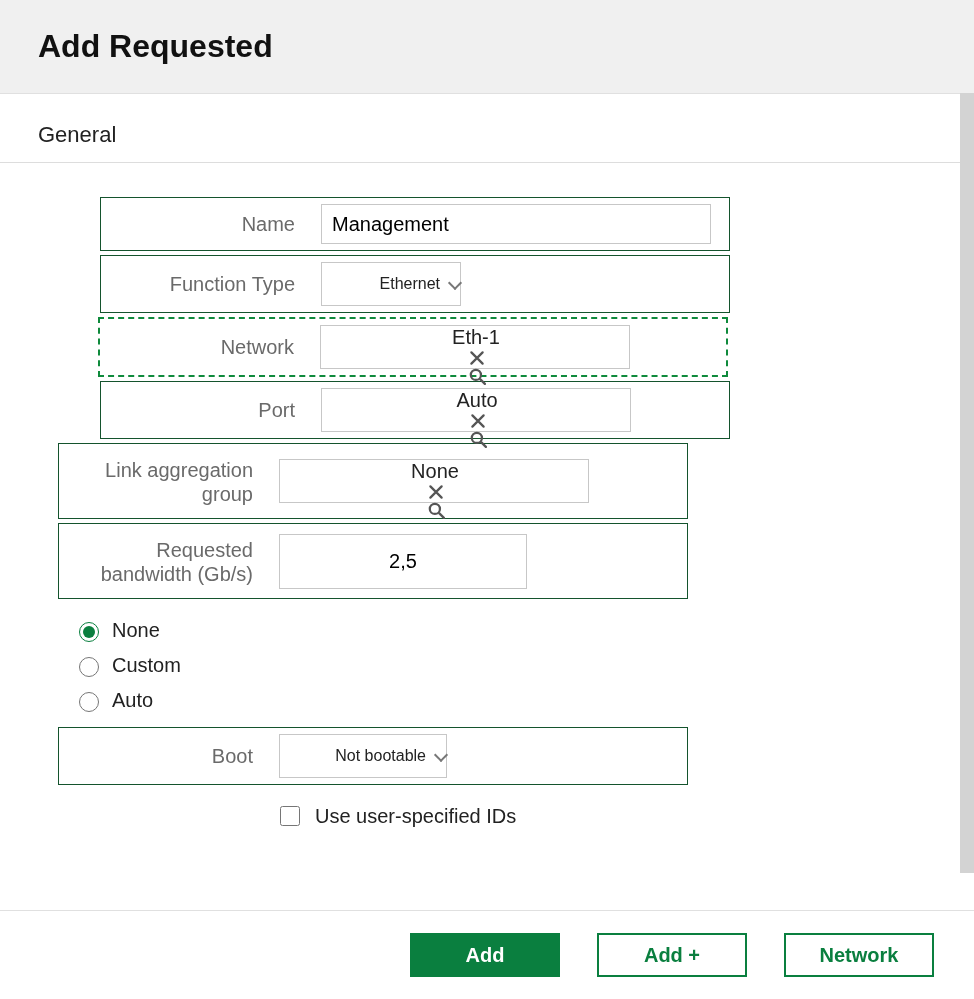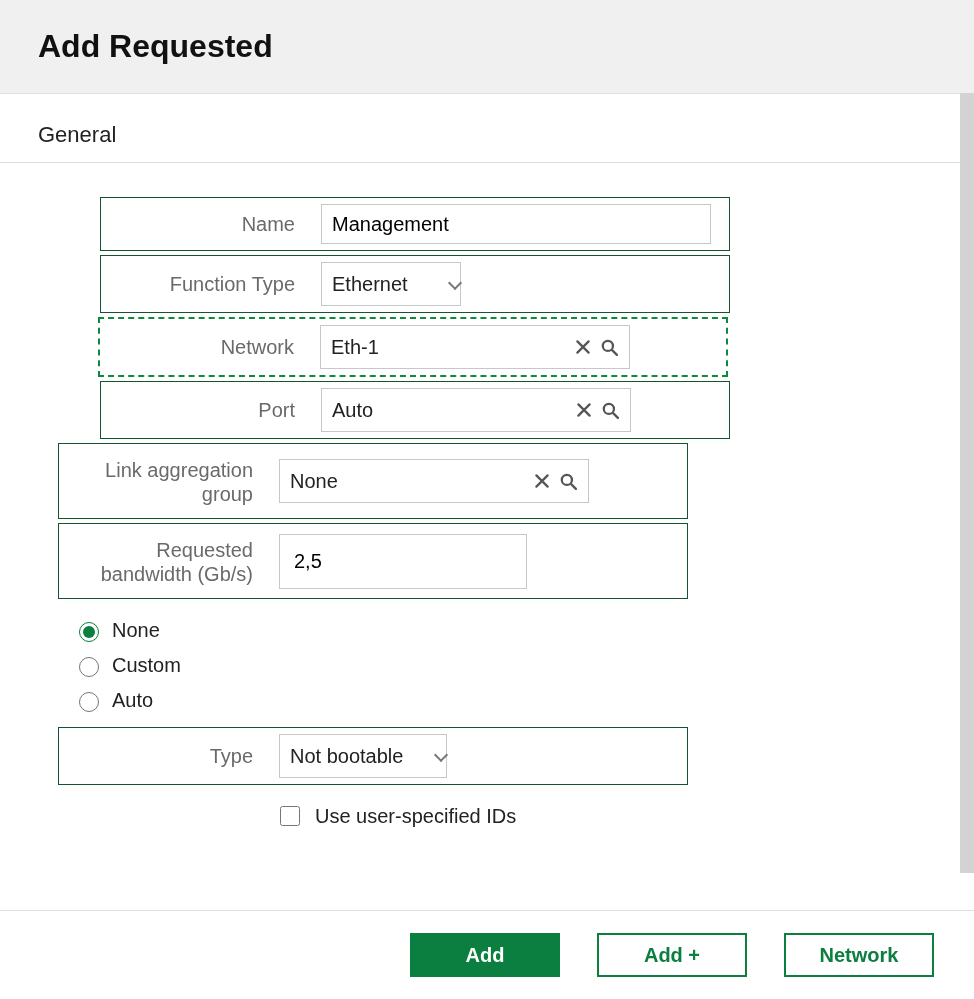--- a/index.html
+++ b/index.html
@@ -95,20 +95,21 @@
     font-family: inherit;
     width: 390px;
   }
   .lookup-box {
     display: flex;
     align-items: center;
     border: 1px solid #c7c7c7;
     height: 44px;
     width: 310px;
     padding: 0 8px 0 10px;
+    flex-direction: column;
   }
   .lookup-value {
     flex: 1;
     font-size: 20px;
   }
   .icon-btn {
     width: 24px; height: 24px;
     display: inline-flex;
     align-items: center; justify-content: center;
     color: #6a6a6a;
@@ -118,21 +119,21 @@
   }
   .select-box {
     display: inline-flex;
     align-items: center;
     border: 1px solid #c7c7c7;
     height: 44px;
     padding: 0 10px;
     min-width: 140px;
     cursor: pointer;
   }
-  .select-box .sel-text { flex: 1; font-size: 20px; }
+  .select-box .sel-text { flex: 1; font-size: 16px; text-align: right; }
   .chev {
     width: 0; height: 0;
     margin-left: 10px;
     position: relative;
   }
   .chev::before {
     content: "";
     display: block;
     width: 8px; height: 8px;
     border-right: 2px solid #777;
@@ -140,21 +141,21 @@
     transform: rotate(45deg);
     margin-top: -6px;
   }
   .num-input {
     border: 1px solid #c7c7c7;
     height: 55px;
     width: 248px;
     padding: 4px 14px;
     font-size: 20px;
     font-family: inherit;
-    text-align: left;
+    text-align: center;
   }
   .radio-stack {
     display: flex;
     flex-direction: column;
     gap: 12px;
     padding: 4px 0 0 2px;
   }
   .radio-opt {
     display: flex;
     align-items: center;
@@ -334,21 +335,21 @@
           </label>
           <label class="radio-opt">
             <input type="radio" name="vf" style="">
             <span>Auto</span>
           </label>
         </div>
       </div>
     </div>
 
     <div class="form-row step2 row-boot">
-      <div class="row-label">Type</div>
+      <div class="row-label">Boot</div>
       <div class="row-control">
         <div class="select-box">
           <span class="sel-text">Not bootable</span>
           <span class="chev"></span>
         </div>
       </div>
     </div>
 
     <label class="check-row">
       <input type="checkbox" style="">

